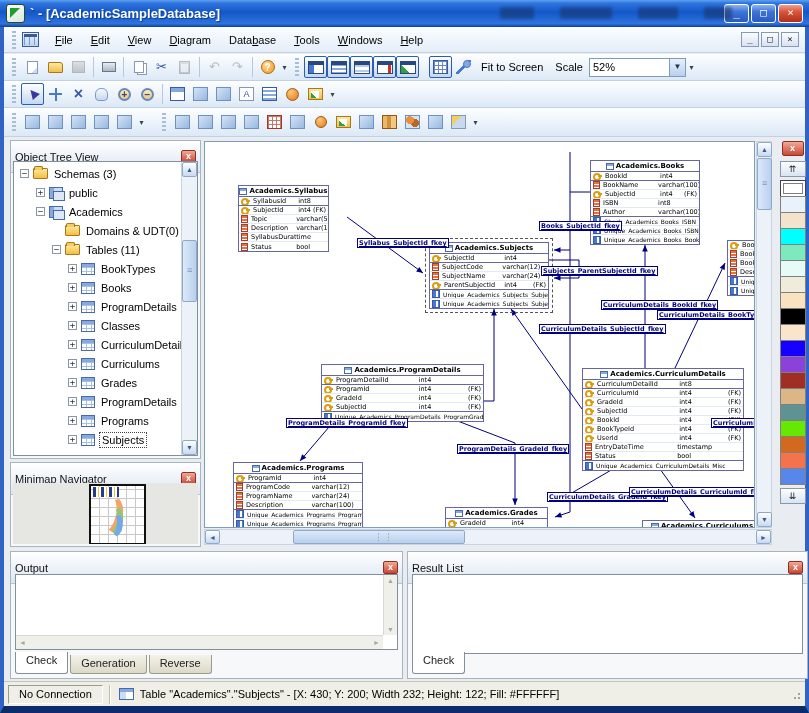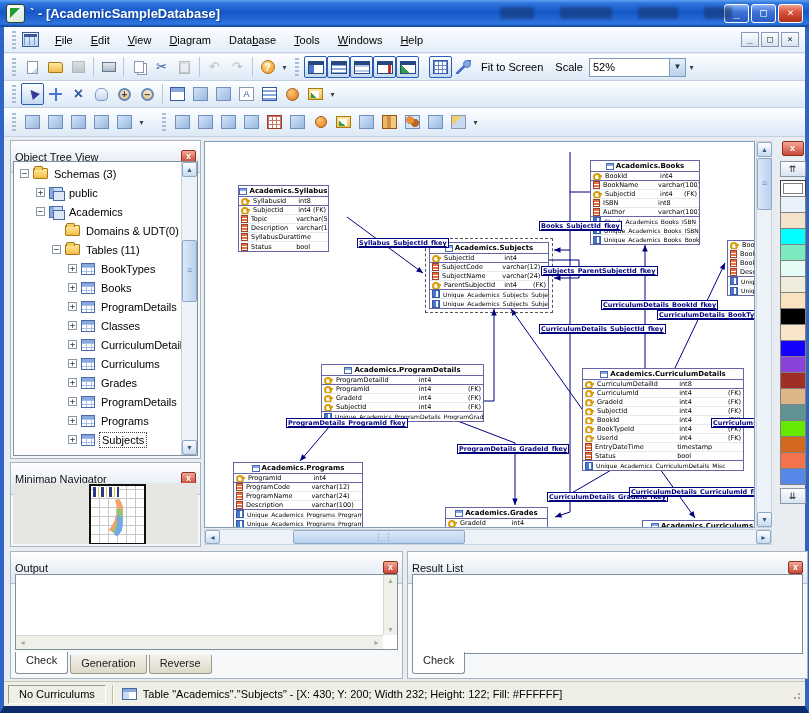--- a/index.html
+++ b/index.html
@@ -922,19 +922,19 @@
       <span>Result List</span>
       <span class="pclose">x</span>
     </div>
     <div class="rbody"></div>
     <div class="tabs" id="result-tabs">
         <div class="tab active">Check</div>
       </div>
   </div>
 
   <div class="statusbar">
-    <div class="scell">No Curriculums</div>
+    <div class="scell">No Connection</div>
     <div class="ssep"></div>
     <div class="sico"></div>
     <div class="smsg">Table "Academics"."Subjects" - [X: 430; Y: 200; Width 232; Height: 122; Fill: #FFFFFF]</div>
     <div class="sgrip"></div>
   </div>
 </div>
 
 </body></html>

